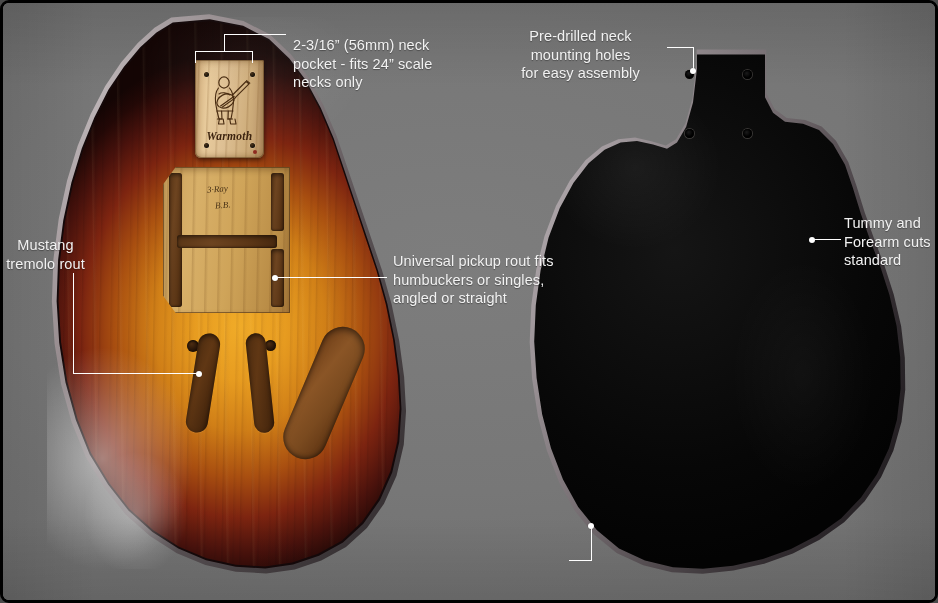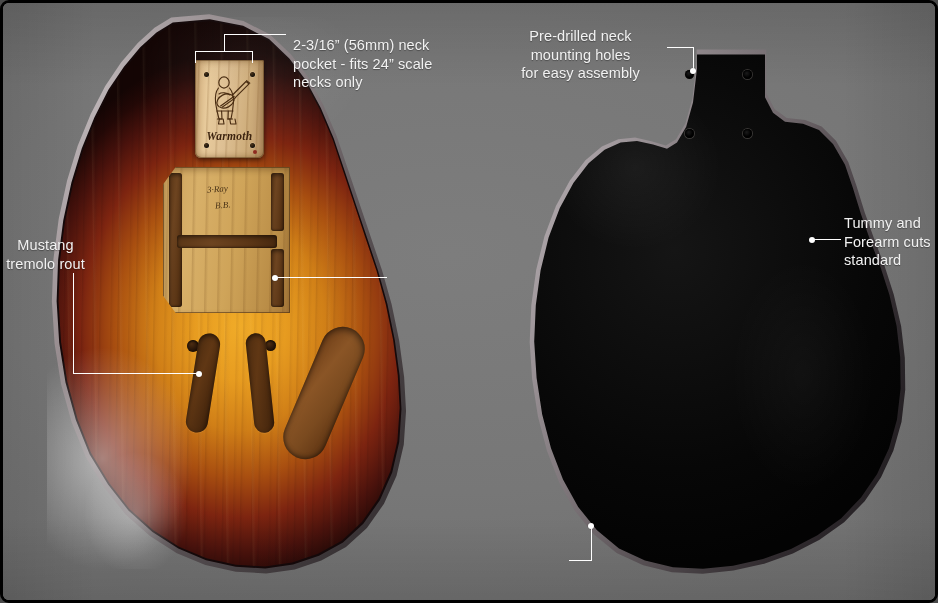--- a/index.html
+++ b/index.html
@@ -437,20 +437,23 @@
 for easy assembly</div>
 
   <div class="lead v" style="left:70px; top:270px; height:101px;"></div>
   <div class="lead h" style="left:70px; top:370px; width:126px;"></div>
   <div class="dot" style="left:193px; top:368px;"></div>
   <div class="callout right-al" style="left:-20px; top:233px; width:125px;">Mustang
 tremolo rout</div>
 
   <div class="lead h" style="left:273px; top:274px; width:111px;"></div>
   <div class="dot" style="left:269px; top:272px;"></div>
+  <div class="callout left-al" style="left:390px; top:249px; width:190px;">Universal pickup rout fits
+humbuckers or singles,
+angled or straight</div>
 
   <div class="lead h" style="left:811px; top:236px; width:27px;"></div>
   <div class="dot" style="left:806px; top:234px;"></div>
   <div class="callout left-al" style="left:841px; top:211px; width:110px;">Tummy and
 Forearm cuts
 standard</div>
 
   <div class="lead v" style="left:588px; top:523px; height:35px;"></div>
   <div class="lead h" style="left:566px; top:557px; width:23px;"></div>
   <div class="dot" style="left:585px; top:520px;"></div>

